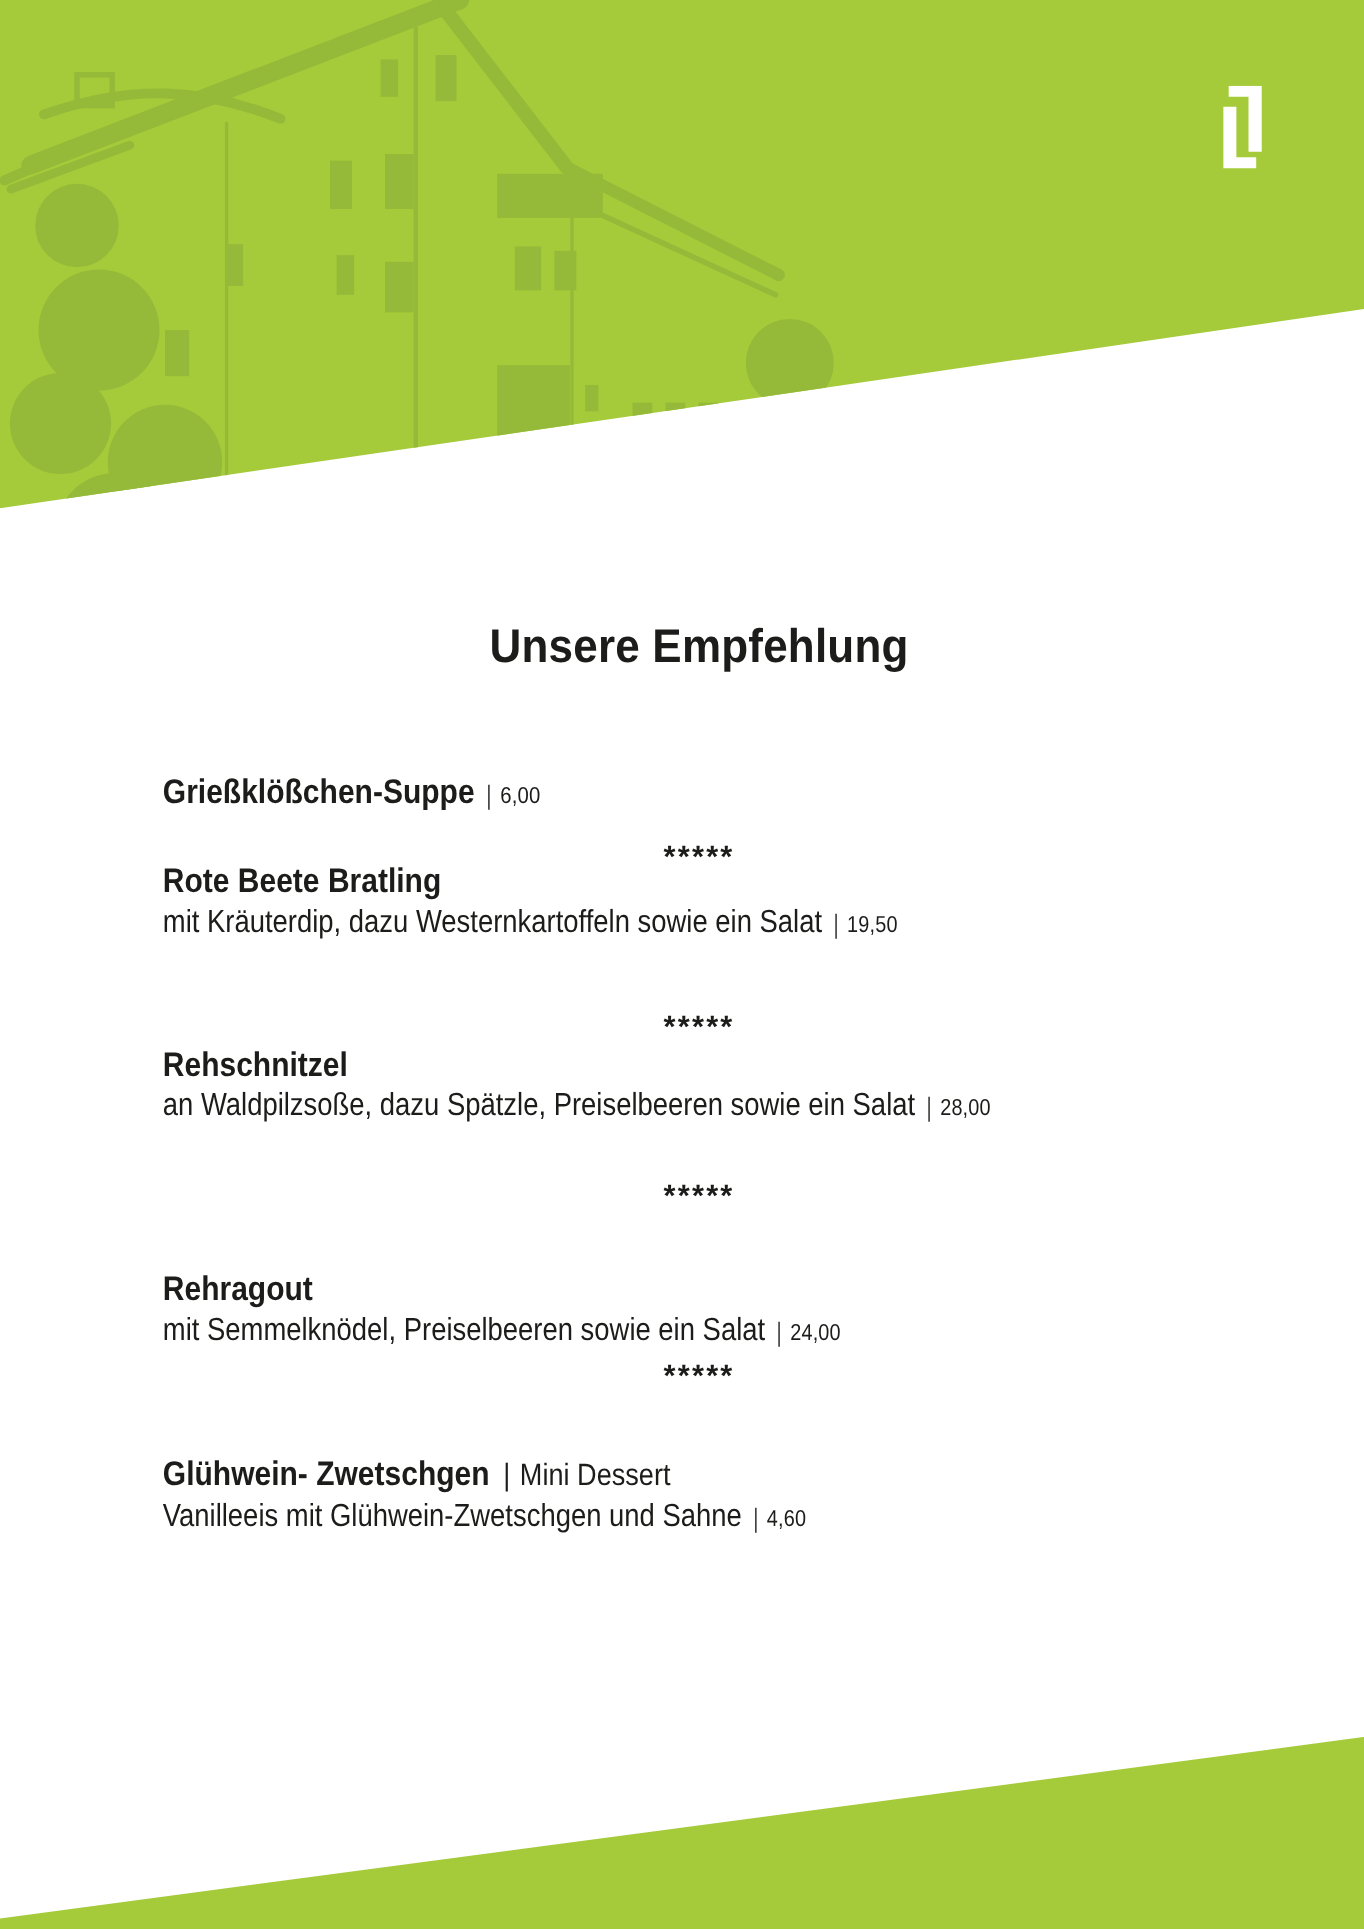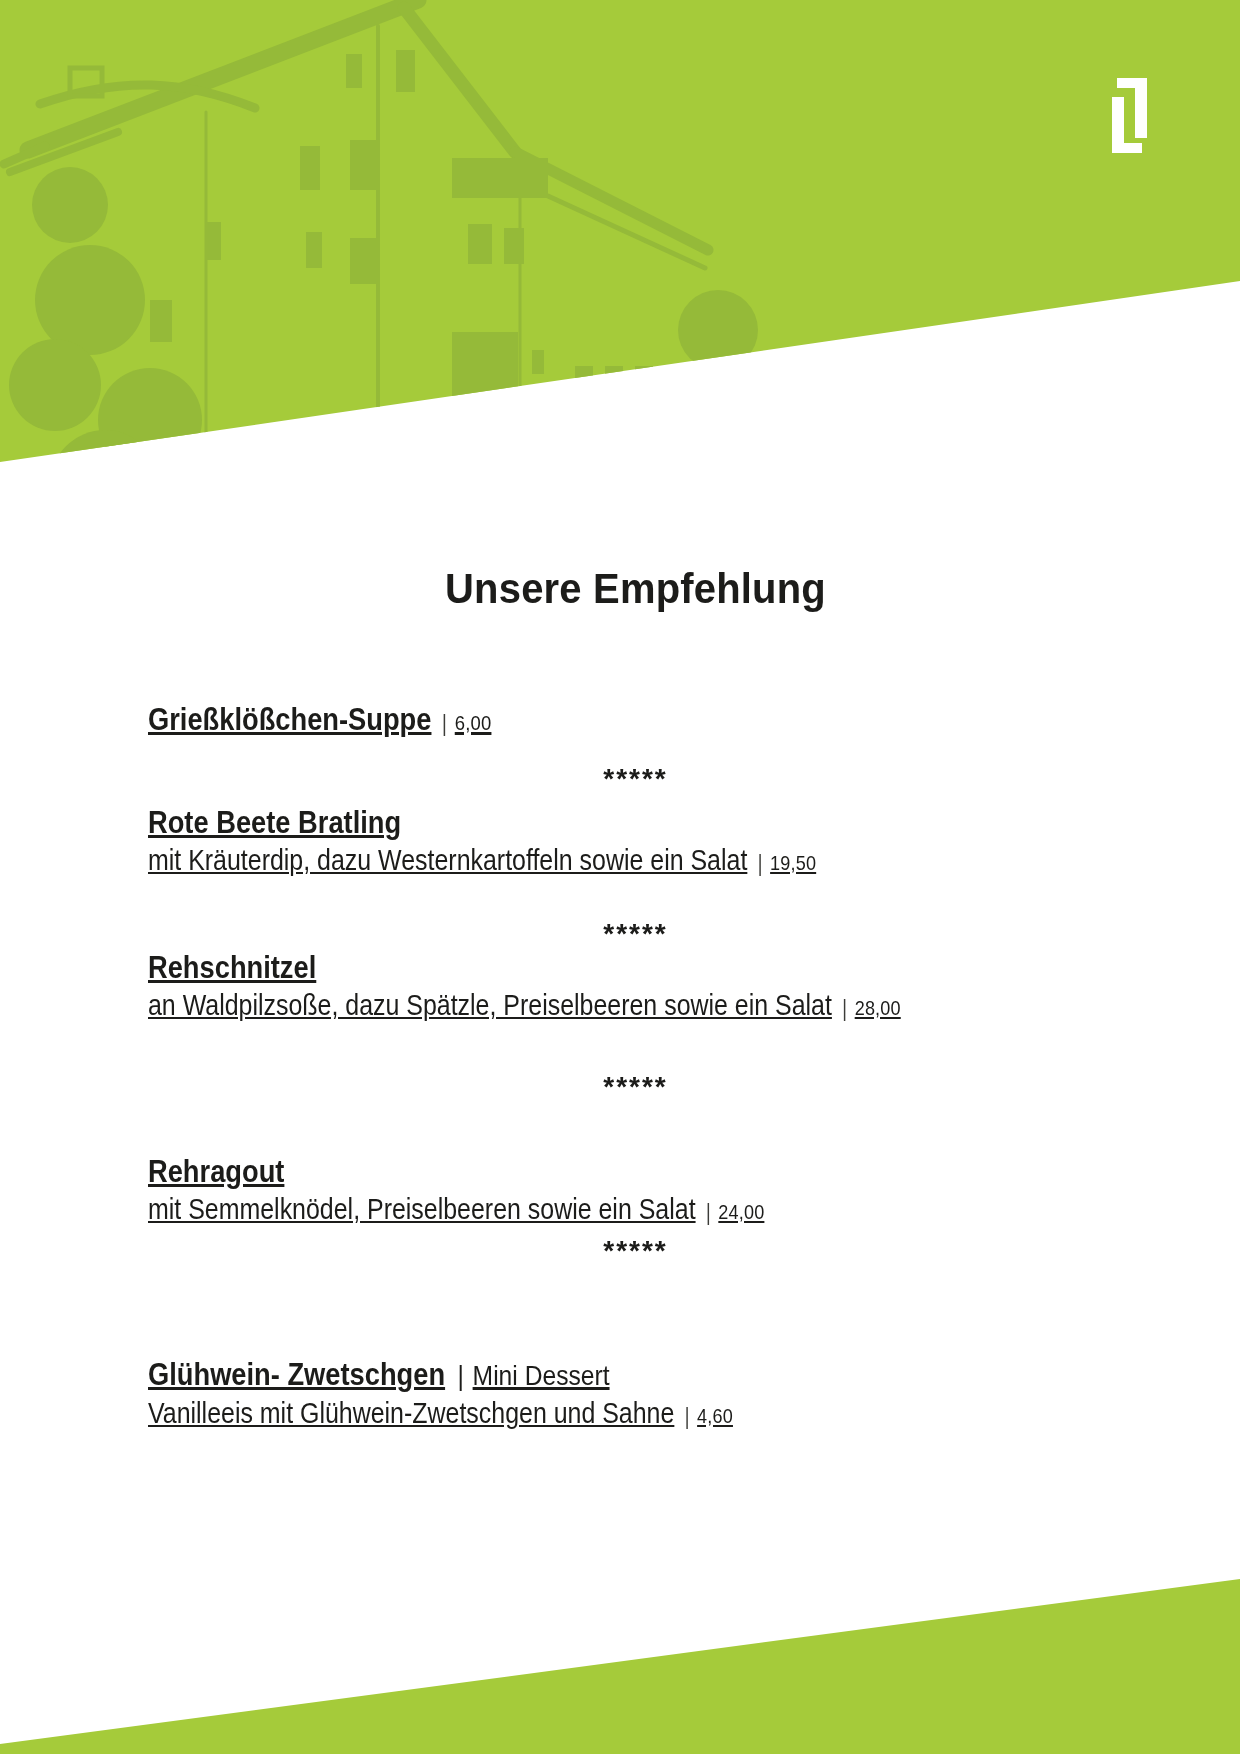--- a/index.html
+++ b/index.html
@@ -55,21 +55,20 @@
     transform: scaleX(0.93);
     transform-origin: 50% 50%;
     letter-spacing: 0.2px;
   }
 
   
   .item {
     position: absolute;
     left: 148px;
     width: 1000px;
-    text-decoration: underline;
   }
   .name-row {
     font-size: 31px;
     line-height: 38px;
     transform: scaleX(0.88);
     transform-origin: 0 50%;
     white-space: nowrap;
   }
   .dish-name { font-weight: 700; }
   .subtitle  { font-weight: 400; font-size: 28px; }
@@ -185,21 +184,21 @@
   <div>
 
     <div class="item" style="top:701px">
       <div class="name-row">
         <span class="dish-name">Grießklößchen-Suppe</span><span class="pipe small">|</span><span class="price">6,00</span>
       </div>
     </div>
 
     <div class="separator" style="top:762px">*****</div>
 
-    <div class="item" style="top:804px">
+    <div class="item" style="top:782px">
       <div class="name-row">
         <span class="dish-name">Rote Beete Bratling</span>
       </div>
       <div class="desc-row">
         <span>mit Kräuterdip, dazu Westernkartoffeln sowie ein Salat</span><span class="pipe small">|</span><span class="price">19,50</span>
       </div>
     </div>
 
     <div class="separator" style="top:917px">*****</div>
 
@@ -218,21 +217,21 @@
       <div class="name-row">
         <span class="dish-name">Rehragout</span>
       </div>
       <div class="desc-row">
         <span>mit Semmelknödel, Preiselbeeren sowie ein Salat</span><span class="pipe small">|</span><span class="price">24,00</span>
       </div>
     </div>
 
     <div class="separator" style="top:1234px">*****</div>
 
-    <div class="item" style="top:1356px">
+    <div class="item" style="top:1321px">
       <div class="name-row">
         <span class="dish-name">Glühwein- Zwetschgen</span><span class="pipe large">|</span><span class="subtitle">Mini Dessert</span>
       </div>
       <div class="desc-row">
         <span>Vanilleeis mit Glühwein-Zwetschgen und Sahne</span><span class="pipe small">|</span><span class="price">4,60</span>
       </div>
     </div>
 
   </div>
 

